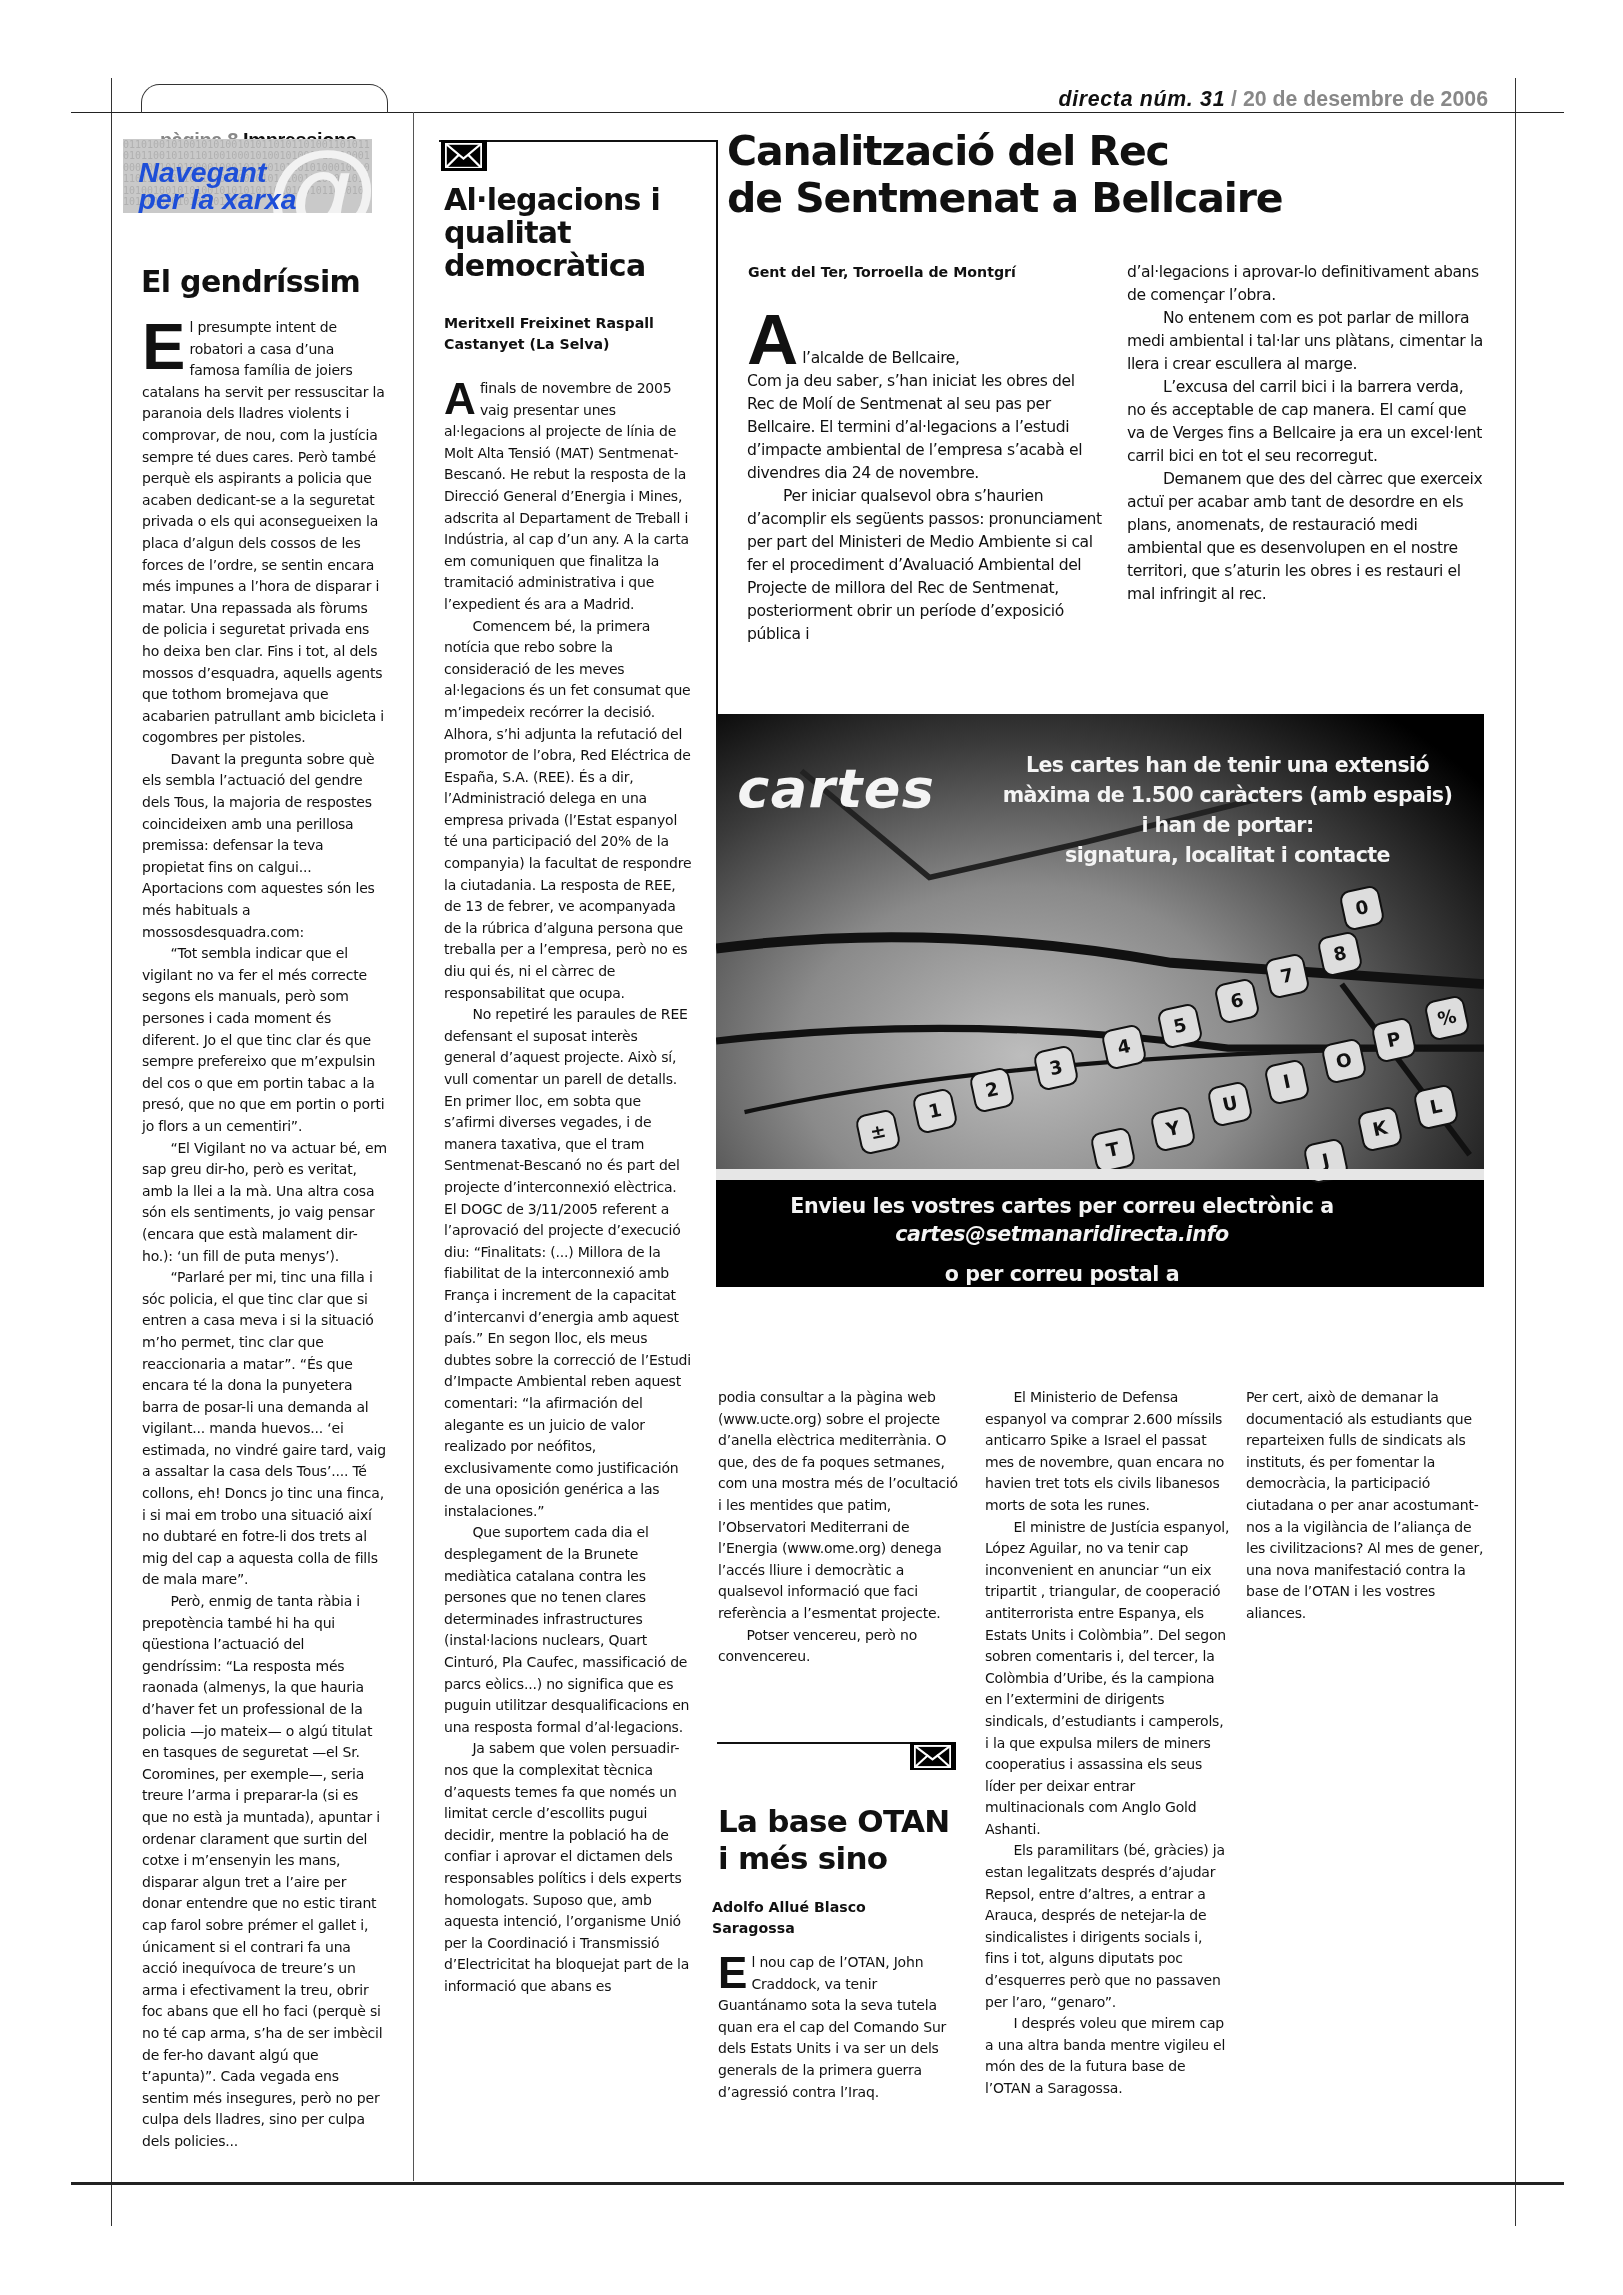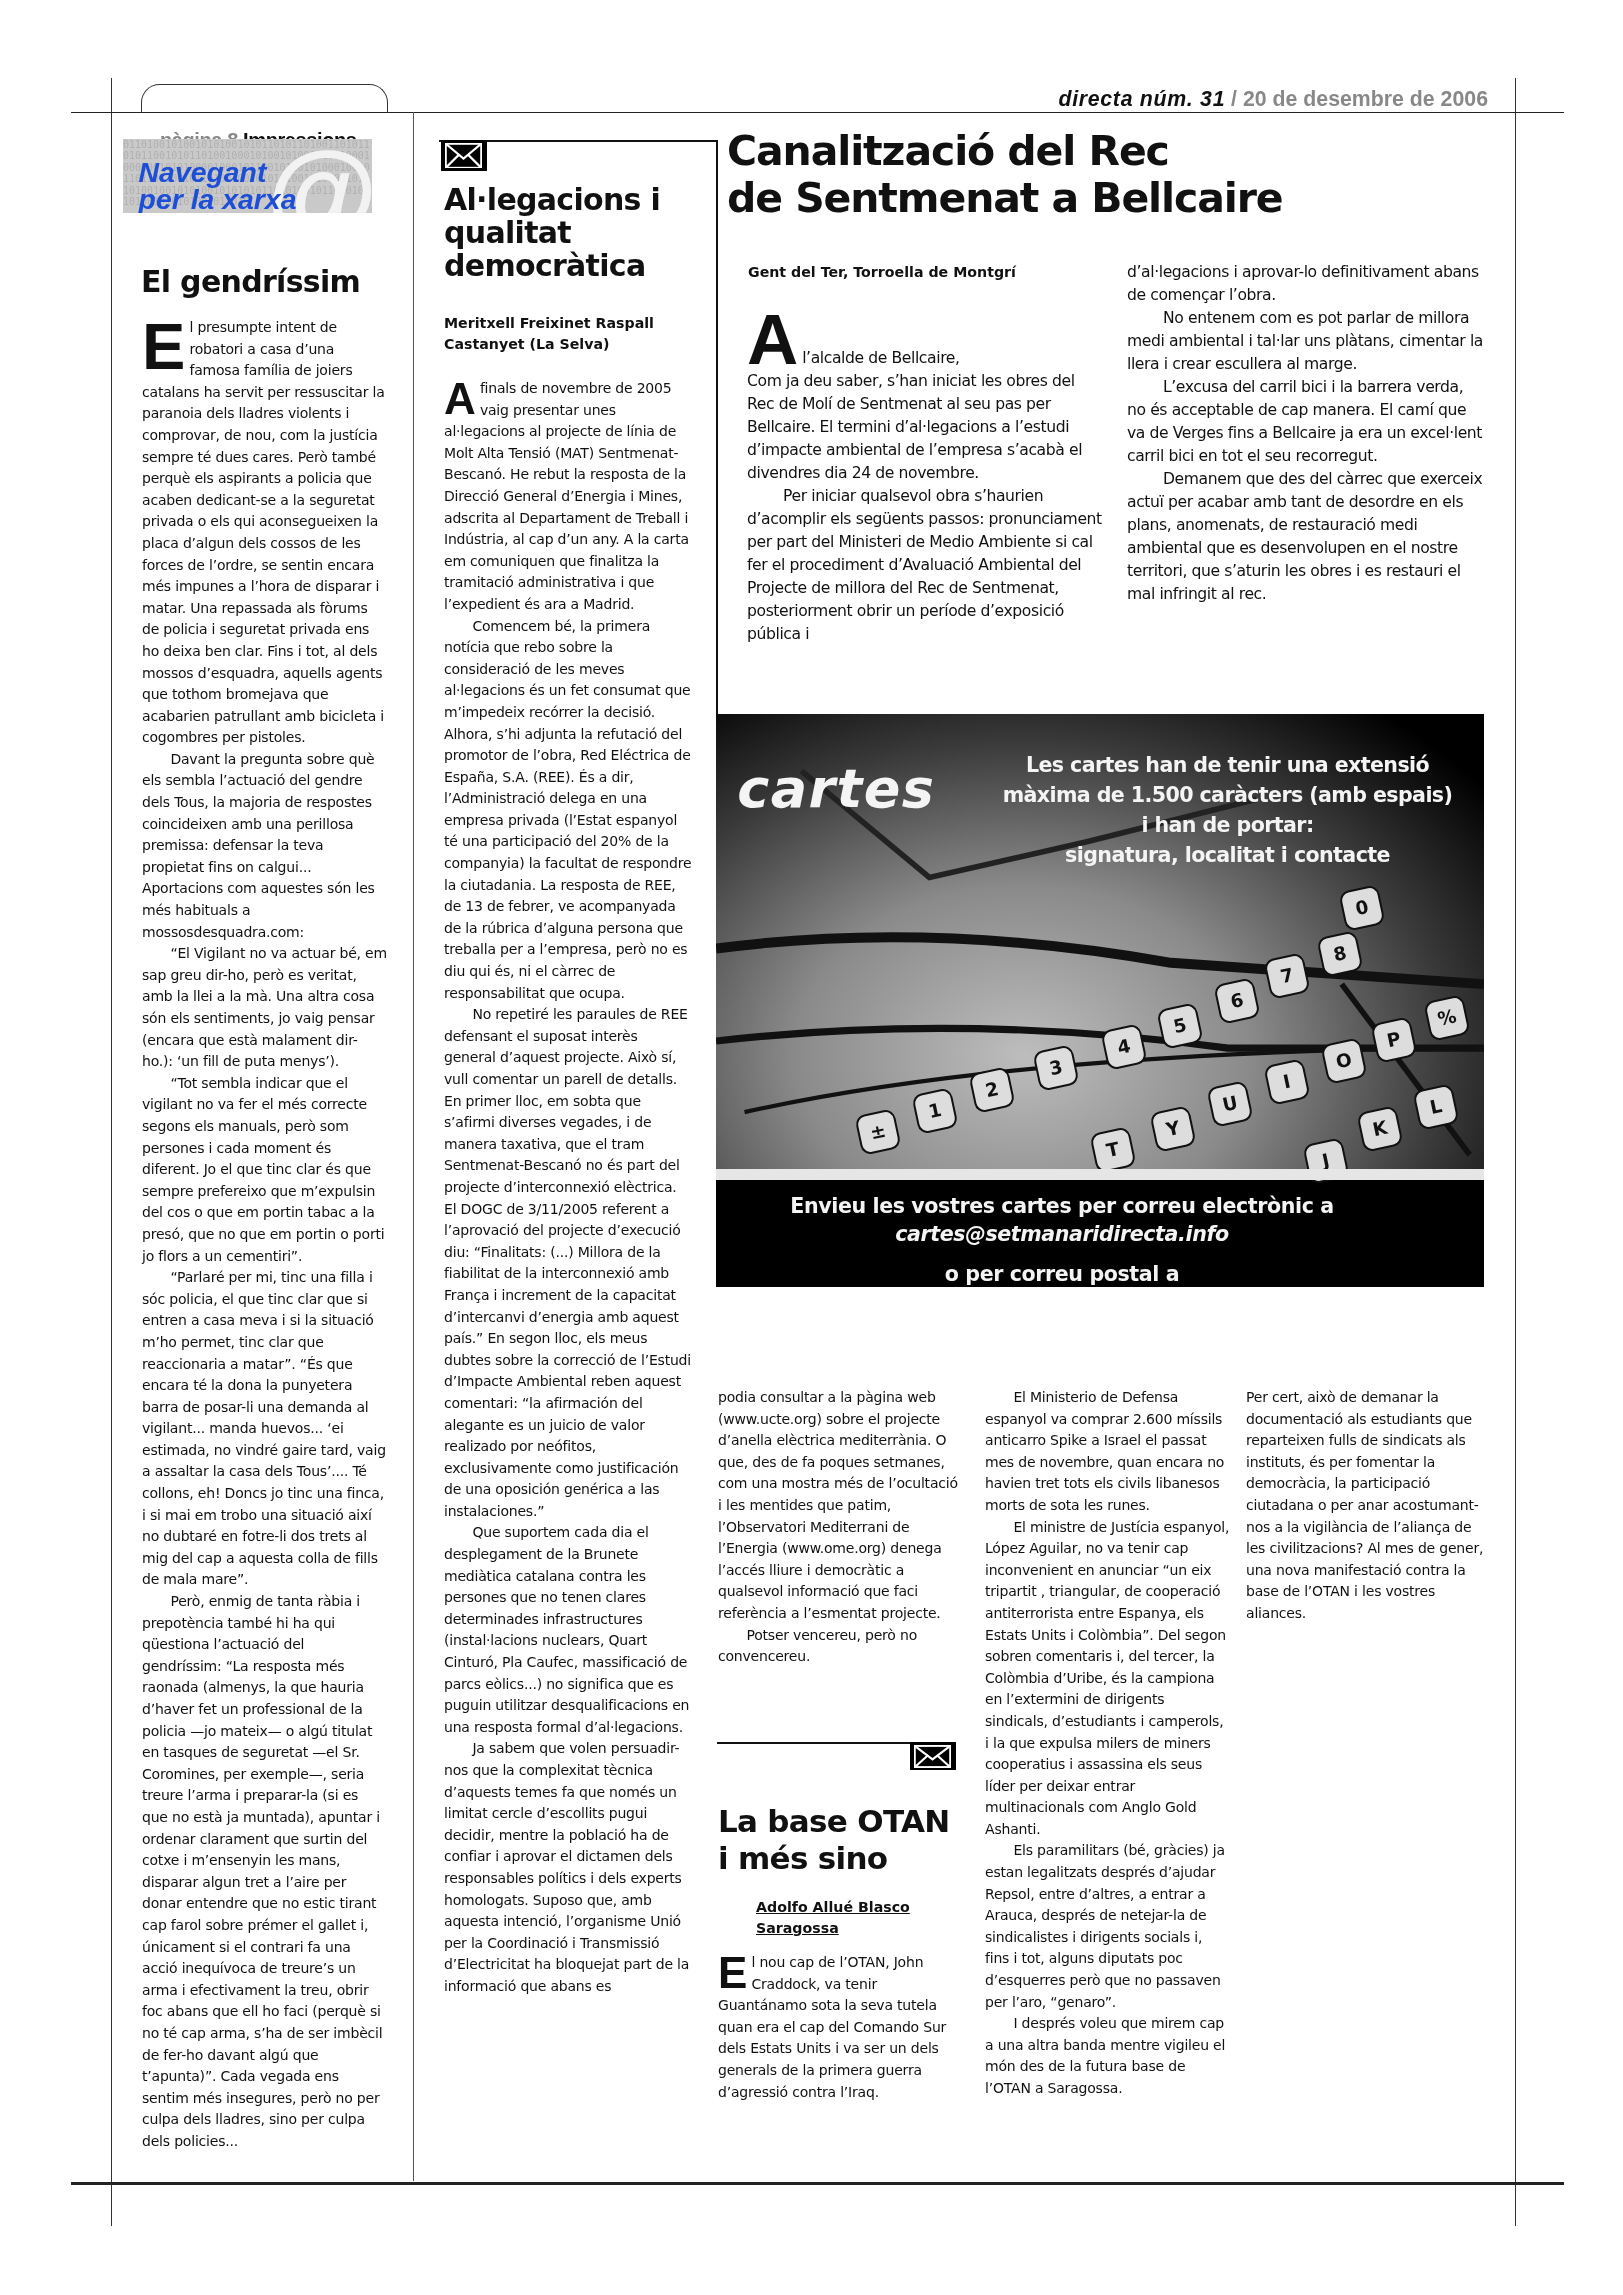--- a/index.html
+++ b/index.html
@@ -74,22 +74,22 @@
   <div class="nt">
     <div>Navegant</div>
     <div>per la xarxa</div>
   </div>
 </div>
 <div class="abs h-side" style="left:141px; top:265px;">El gendríssim</div>
 <div class="abs col-text" style="left:142px; top:317px; width:245px;">
   <span class="dropcap">E</span>
   <p class="first">l presumpte intent de robatori a casa d’una famosa família de joiers catalans ha servit per ressuscitar la paranoia dels lladres violents i comprovar, de nou, com la justícia sempre té dues cares. Però també perquè els aspirants a policia que acaben dedicant-se a la seguretat privada o els qui aconsegueixen la placa d’algun dels cossos de les forces de l’ordre, se sentin encara més impunes a l’hora de disparar i matar. Una repassada als fòrums de policia i seguretat privada ens ho deixa ben clar. Fins i tot, al dels mossos d’esquadra, aquells agents que tothom bromejava que acabarien patrullant amb bicicleta i cogombres per pistoles.</p>
   <p>Davant la pregunta sobre què els sembla l’actuació del gendre dels Tous, la majoria de respostes coincideixen amb una perillosa premissa: defensar la teva propietat fins on calgui... Aportacions com aquestes són les més habituals a mossosdesquadra.com:</p>
+  <p>“Tot sembla indicar que el vigilant no va fer el més correcte segons els manuals, però som persones i cada moment és diferent. Jo el que tinc clar és que sempre prefereixo que m’expulsin del cos o que em portin tabac a la presó, que no que em portin o porti jo flors a un cementiri”.</p>
   <p>“El Vigilant no va actuar bé, em sap greu dir-ho, però es veritat, amb la llei a la mà. Una altra cosa són els sentiments, jo vaig pensar (encara que està malament dir-ho.): ‘un fill de puta menys’).</p>
-  <p>“Tot sembla indicar que el vigilant no va fer el més correcte segons els manuals, però som persones i cada moment és diferent. Jo el que tinc clar és que sempre prefereixo que m’expulsin del cos o que em portin tabac a la presó, que no que em portin o porti jo flors a un cementiri”.</p>
   <p>“Parlaré per mi, tinc una filla i sóc policia, el que tinc clar que si entren a casa meva i si la situació m’ho permet, tinc clar que reaccionaria a matar”. “És que encara té la dona la punyetera barra de posar-li una demanda al vigilant... manda huevos... ‘ei estimada, no vindré gaire tard, vaig a assaltar la casa dels Tous’.... Té collons, eh! Doncs jo tinc una finca, i si mai em trobo una situació així no dubtaré en fotre-li dos trets al mig del cap a aquesta colla de fills de mala mare”.</p>
   <p>Però, enmig de tanta ràbia i prepotència també hi ha qui qüestiona l’actuació del gendríssim: “La resposta més raonada (almenys, la que hauria d’haver fet un professional de la policia —jo mateix— o algú titulat en tasques de seguretat —el Sr. Coromines, per exemple—, seria treure l’arma i preparar-la (si es que no està ja muntada), apuntar i ordenar clarament que surtin del cotxe i m’ensenyin les mans, disparar algun tret a l’aire per donar entendre que no estic tirant cap farol sobre prémer el gallet i, únicament si el contrari fa una acció inequívoca de treure’s un arma i efectivament la treu, obrir foc abans que ell ho faci (perquè si no té cap arma, s’ha de ser imbècil de fer-ho davant algú que t’apunta)”. Cada vegada ens sentim més insegures, però no per culpa dels lladres, sino per culpa dels policies...</p>
 </div>
 
 <div class="abs" style="left:439px; top:140px; width:277px; height:583px; border-top:2.1px solid #111; border-right:2.1px solid #111;"></div>
 <div class="envelope" style="left:441px; top:140px; width:46px; height:31px;">
   <svg width="37" height="25.6" viewBox="0 0 52 36">
       <rect x="1" y="1" width="50" height="34" fill="none" stroke="#fff" stroke-width="3"></rect>
       <polyline points="1,1 26,22 51,1" fill="none" stroke="#fff" stroke-width="3"></polyline>
       <polyline points="1,35 20,16" stroke="#fff" stroke-width="3"></polyline>
@@ -179,21 +179,21 @@
 <div class="hline" style="left:717px; top:1742px; width:199px; height:2.1px; background:#111;"></div>
 <div class="envelope" style="left:910px; top:1742px; width:46px; height:28.4px;">
   <svg width="37" height="23" viewBox="0 0 52 32">
       <rect x="1" y="1" width="50" height="30" fill="none" stroke="#fff" stroke-width="3"></rect>
       <polyline points="1,1 26,20 51,1" fill="none" stroke="#fff" stroke-width="3"></polyline>
       <polyline points="1,31 20,14" stroke="#fff" stroke-width="3"></polyline>
       <polyline points="51,31 32,14" stroke="#fff" stroke-width="3"></polyline>
     </svg>
 </div>
 <div class="abs h-side" style="left:718px; top:1803px; width:235px; font-size:31px; line-height:37px;">La base OTAN i més sino</div>
-<div class="abs byline" style="left:756px; top:1897px;text-decoration:underline;">
+<div class="abs byline" style="left:712px; top:1897px;">
   <div>Adolfo Allué Blasco</div>
   <div>Saragossa</div>
 </div>
 <div class="abs col-text" style="left:718px; top:1952px; width:242px;">
   <span class="dropcap small">E</span>
   <p class="first">l nou cap de l’OTAN, John Craddock, va tenir Guantánamo sota la seva tutela quan era el cap del Comando Sur dels Estats Units i va ser un dels generals de la primera guerra d’agressió contra l’Iraq.</p>
 </div>
 <div class="abs col-text" style="left:985px; top:1387px; width:245px;">
   <p>El Ministerio de Defensa espanyol va comprar 2.600 míssils anticarro Spike a Israel el passat mes de novembre, quan encara no havien tret tots els civils libanesos morts de sota les runes.</p>
   <p>El ministre de Justícia espanyol, López Aguilar, no va tenir cap inconvenient en anunciar “un eix tripartit , triangular, de cooperació antiterrorista entre Espanya, els Estats Units i Colòmbia”. Del segon sobren comentaris i, del tercer, la Colòmbia d’Uribe, és la campiona en l’extermini de dirigents sindicals, d’estudiants i camperols, i la que expulsa milers de miners cooperatius i assassina els seus líder per deixar entrar multinacionals com Anglo Gold Ashanti.</p>

